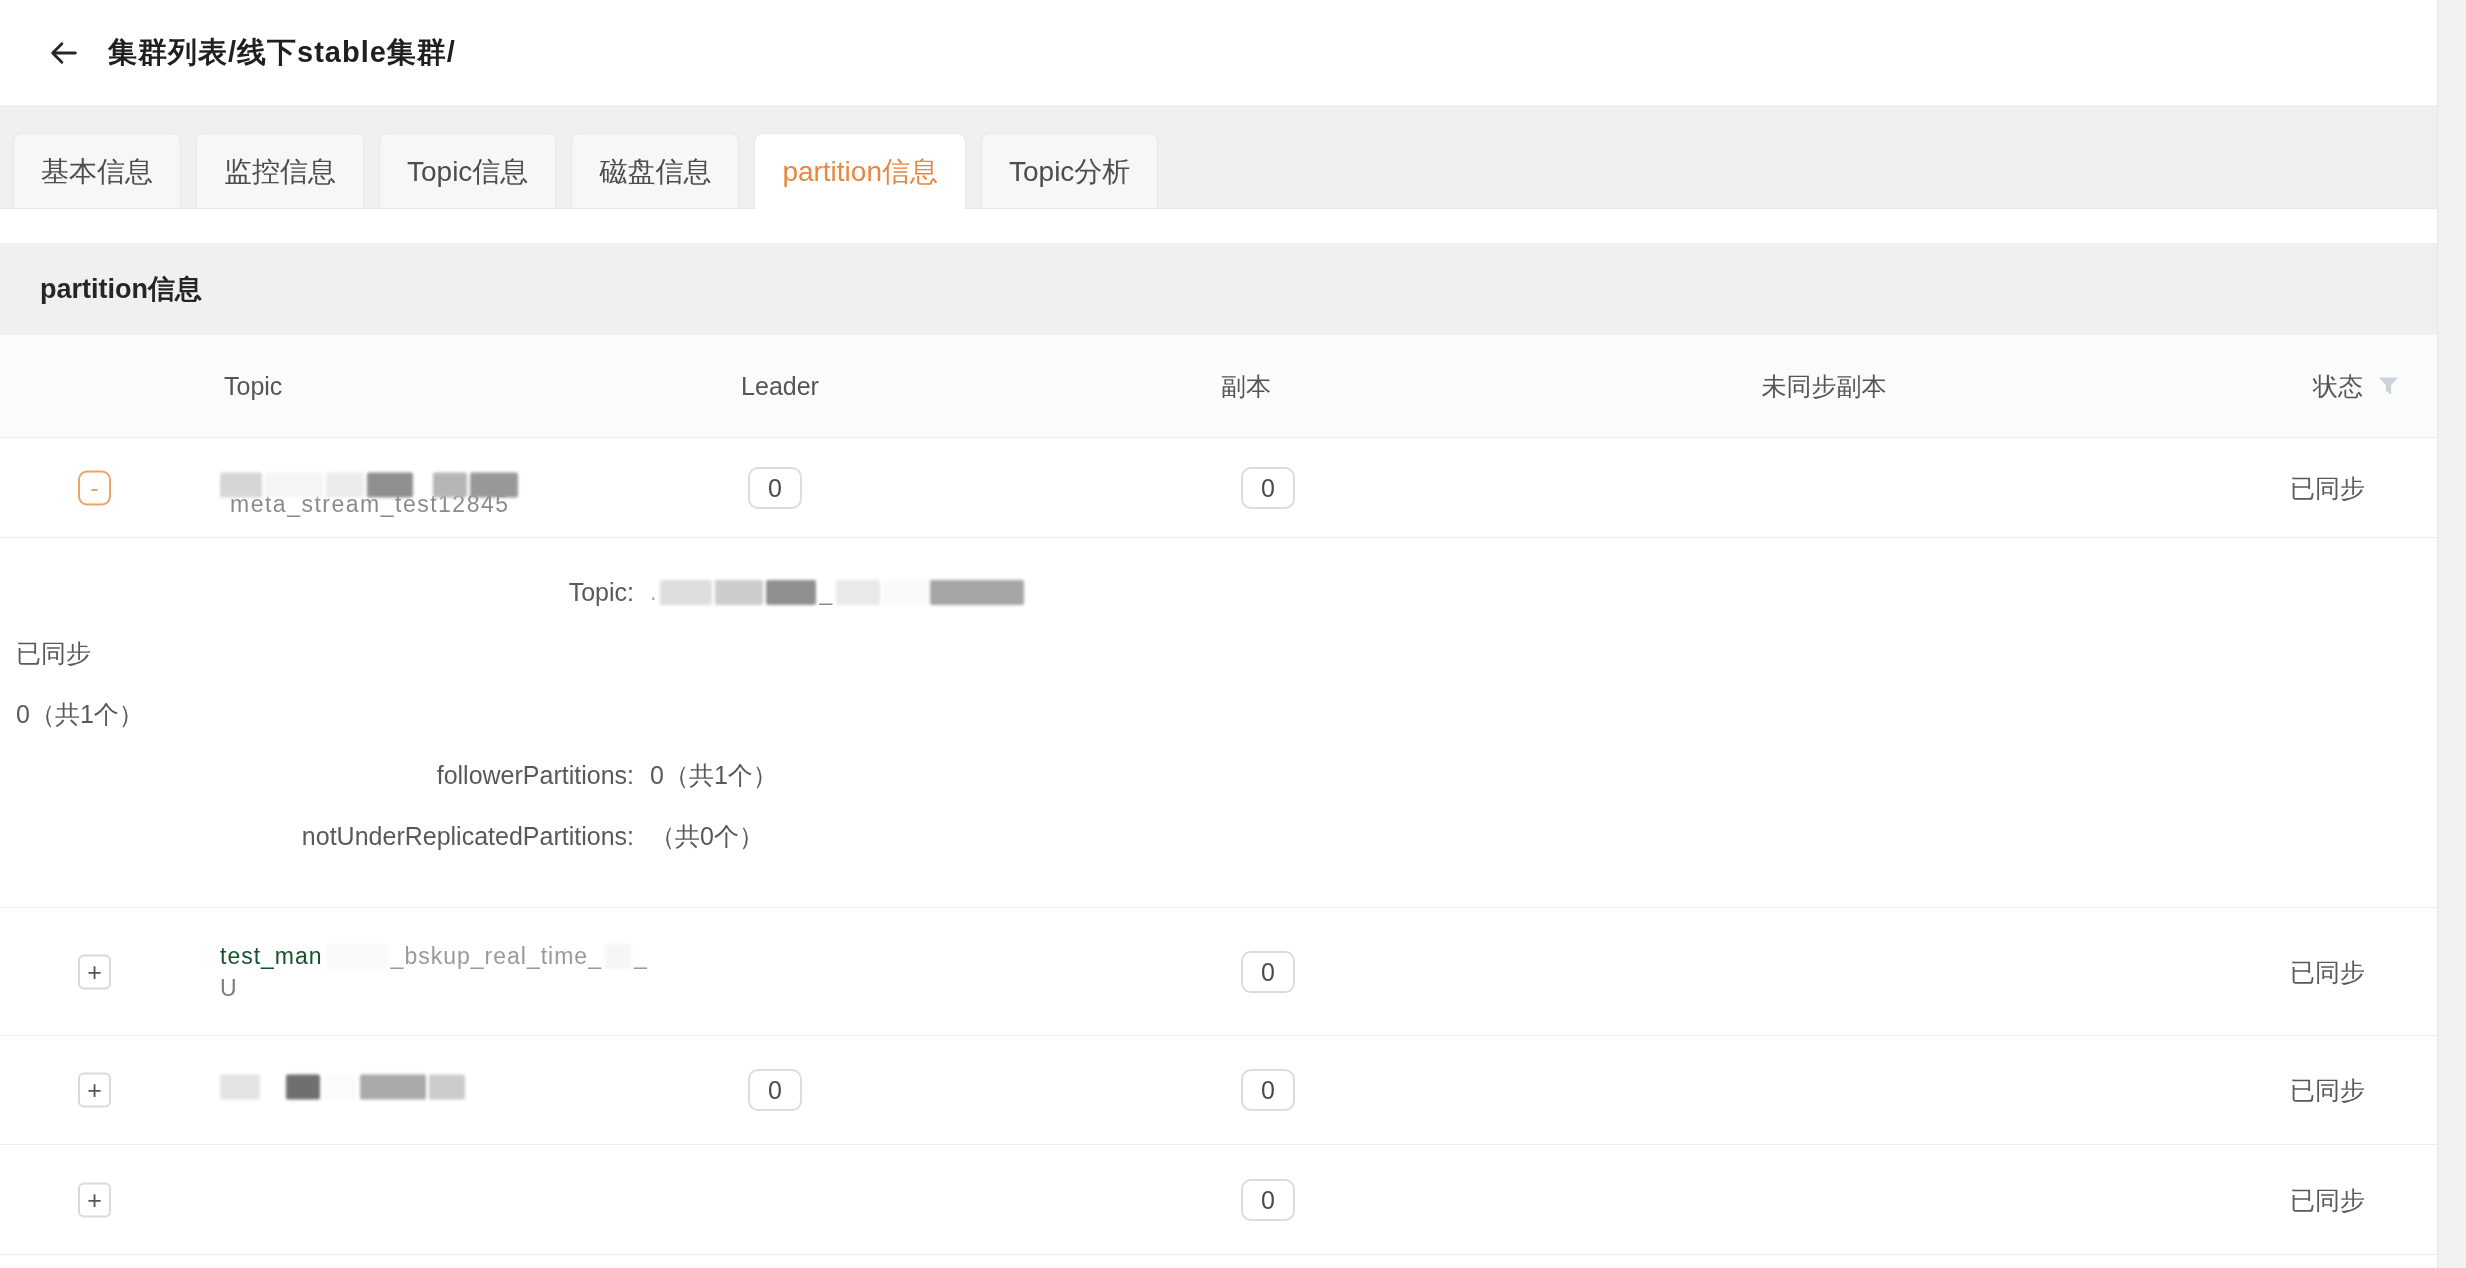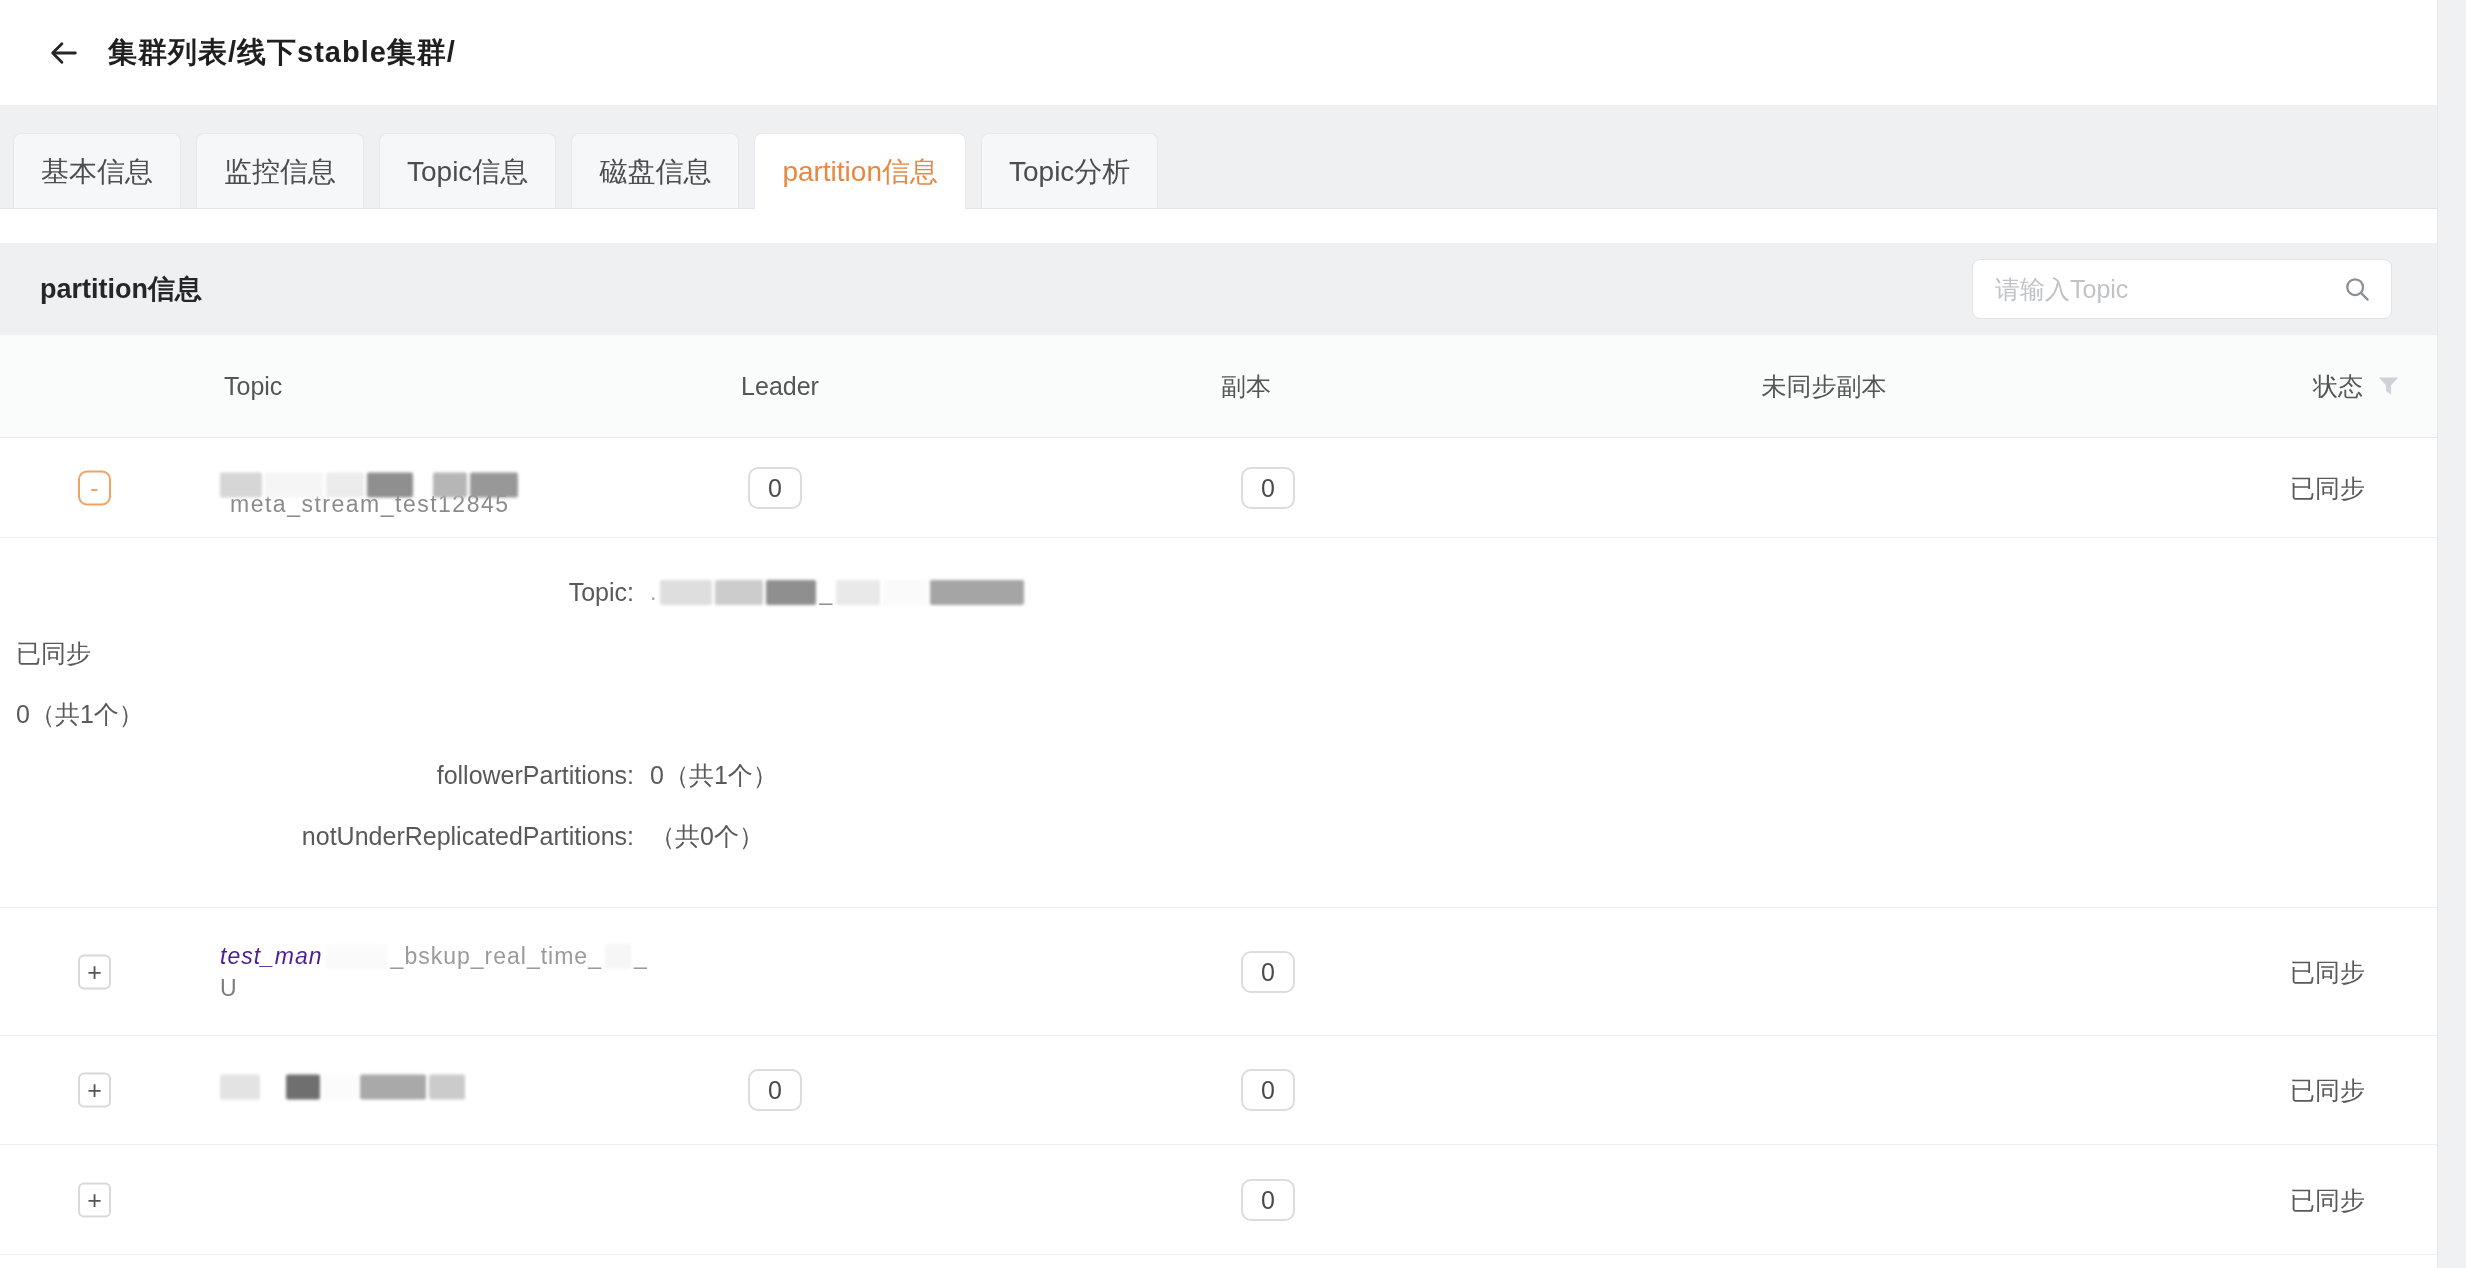--- a/index.html
+++ b/index.html
@@ -90,29 +90,20 @@
       <div class="tab">Topic信息</div>
       <div class="tab">磁盘信息</div>
       <div class="tab active">partition信息</div>
       <div class="tab">Topic分析</div>
     </nav>
 
   <div class="gap"></div>
 
   <div class="section-bar">
     <div class="sec-title">partition信息</div>
-    <div class="search">
-      <input placeholder="请输入Topic" style="">
-      <span class="mag">
-        <svg width="30" height="30" viewBox="0 0 24 24" fill="none" stroke="#8a8f96" stroke-width="1.8" stroke-linecap="round">
-          <circle cx="10.5" cy="10.5" r="6.3"></circle>
-            <line x1="15.3" y1="15.3" x2="20.5" y2="20.5"></line>
-        </svg>
-      </span>
-    </div>
   </div>
 
   <div class="thead">
     <span class="th th-topic">Topic</span>
     <span class="th th-leader">Leader</span>
     <span class="th th-replica">副本</span>
     <span class="th th-unsync">未同步副本</span>
     <span class="th th-status">
       <span>状态</span>
       <span style="cursor:pointer;display:inline-flex;">
@@ -166,21 +157,21 @@
           <div class="dval">0（共1个）</div>
         </div>
         <div class="ditem">
           <div class="dlabel">notUnderReplicatedPartitions:</div>
           <div class="dval">（共0个）</div>
         </div>
       </div>
       <div class="trow" style="height: 128px;">
     <button class="expander">+</button>
     <div class="cell-topic"><span><div class="tline"><span class="redact">
-                <span class="rfaint" style="color: #4c1d95; font-style: italic;">test_man</span>
+                <span class="rfaint" style="color: #14532d;">test_man</span>
                 <span class="rblock" style="width: 62px; background: rgb(250, 250, 250);"></span>
                 <span class="rfaint" style="color: rgb(154, 154, 154);">_bskup_real_time_</span>
                 <span class="rblock" style="width: 26px; background: rgb(246, 246, 246);"></span>
                 <span class="rfaint" style="color: rgb(154, 154, 154);">_</span>
               </span></div><div class="tline"><span class="redact">
                 <span class="rfaint" style="color: rgb(125, 125, 125);">U</span>
               </span></div></span></div>
     <div class="cell-leader"></div>
     <div class="cell-replica"><span class="badge">0</span></div>
     <div class="cell-status">已同步</div>

